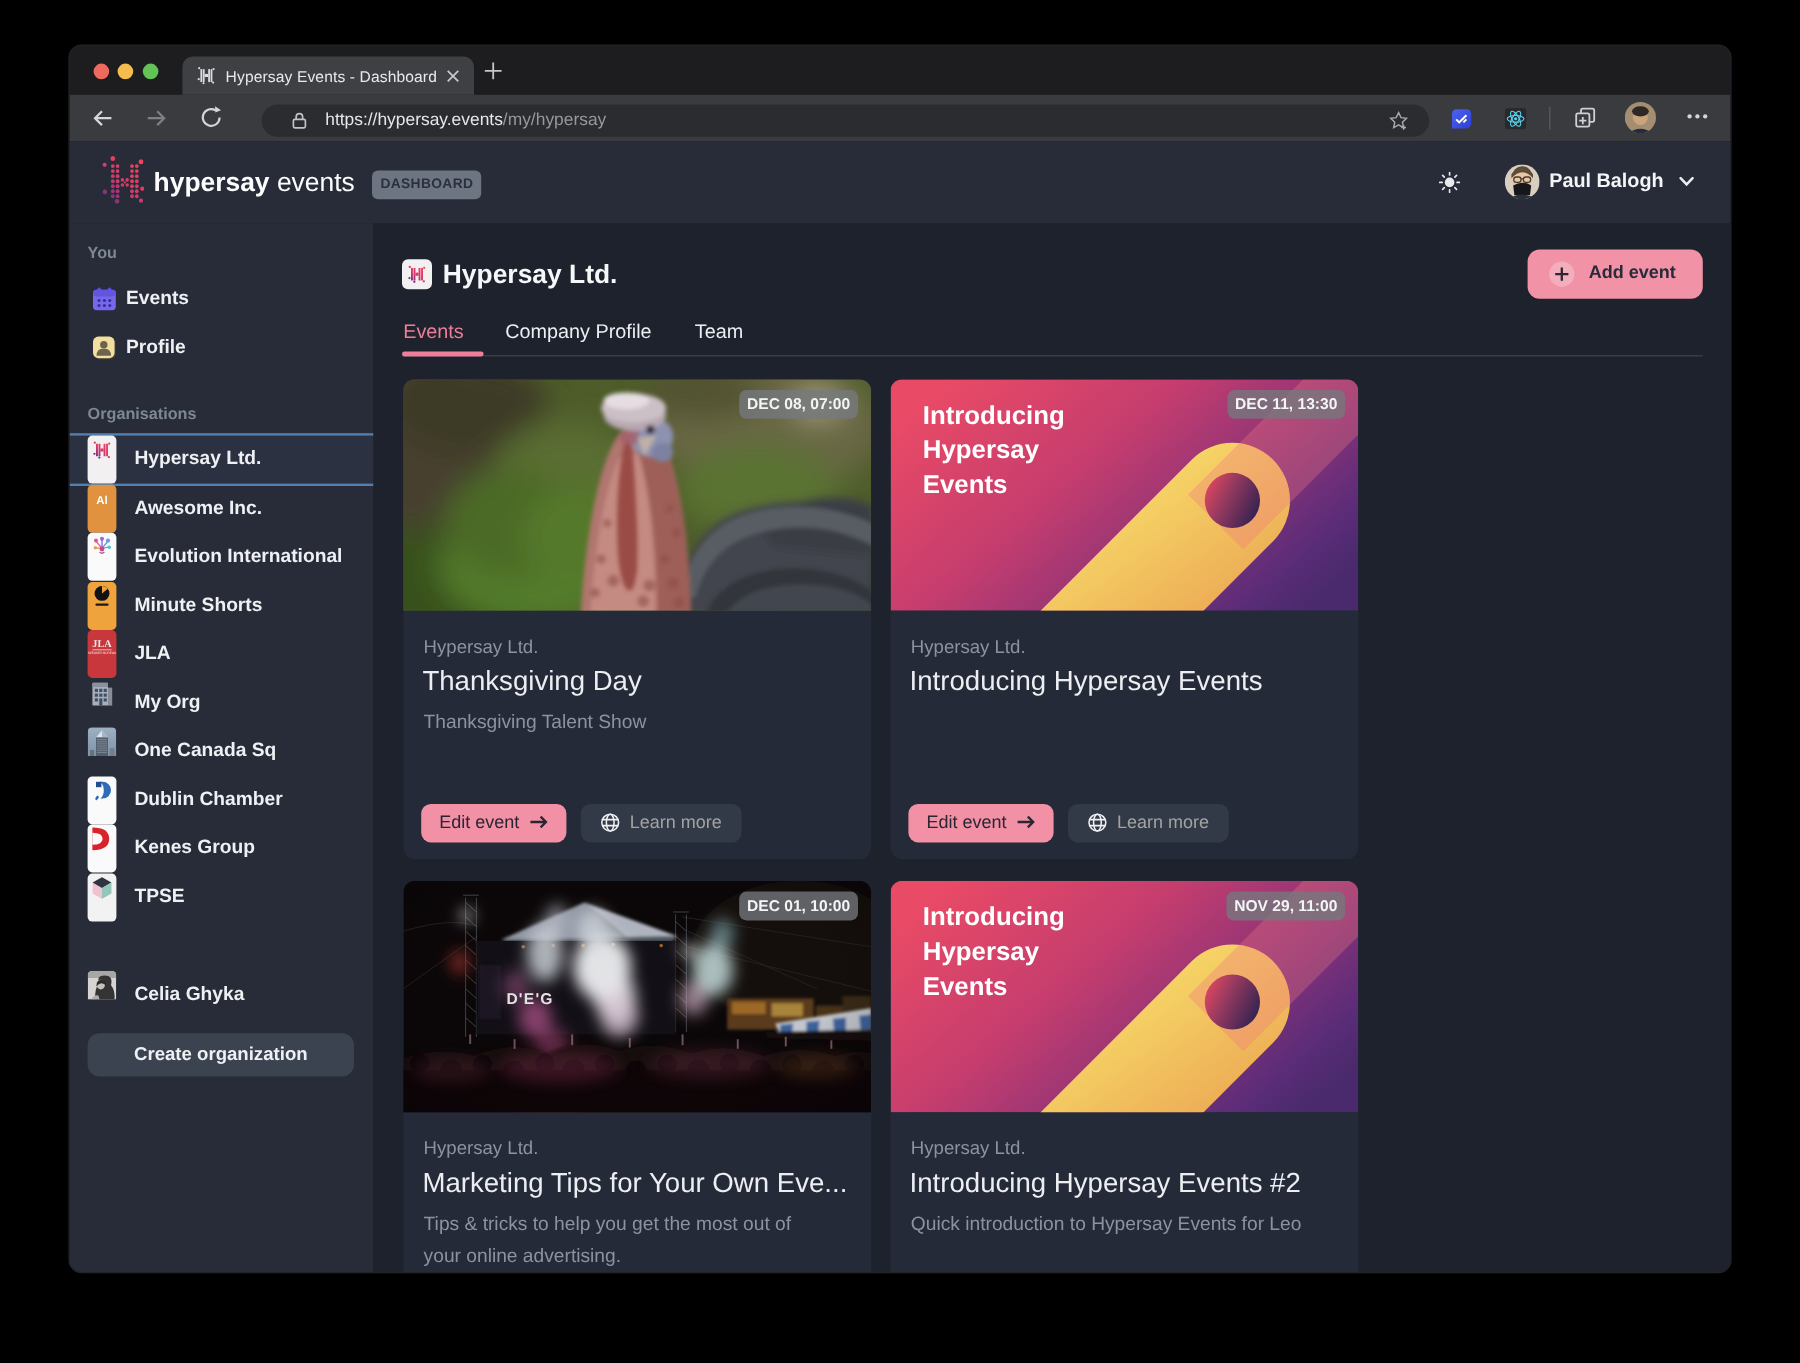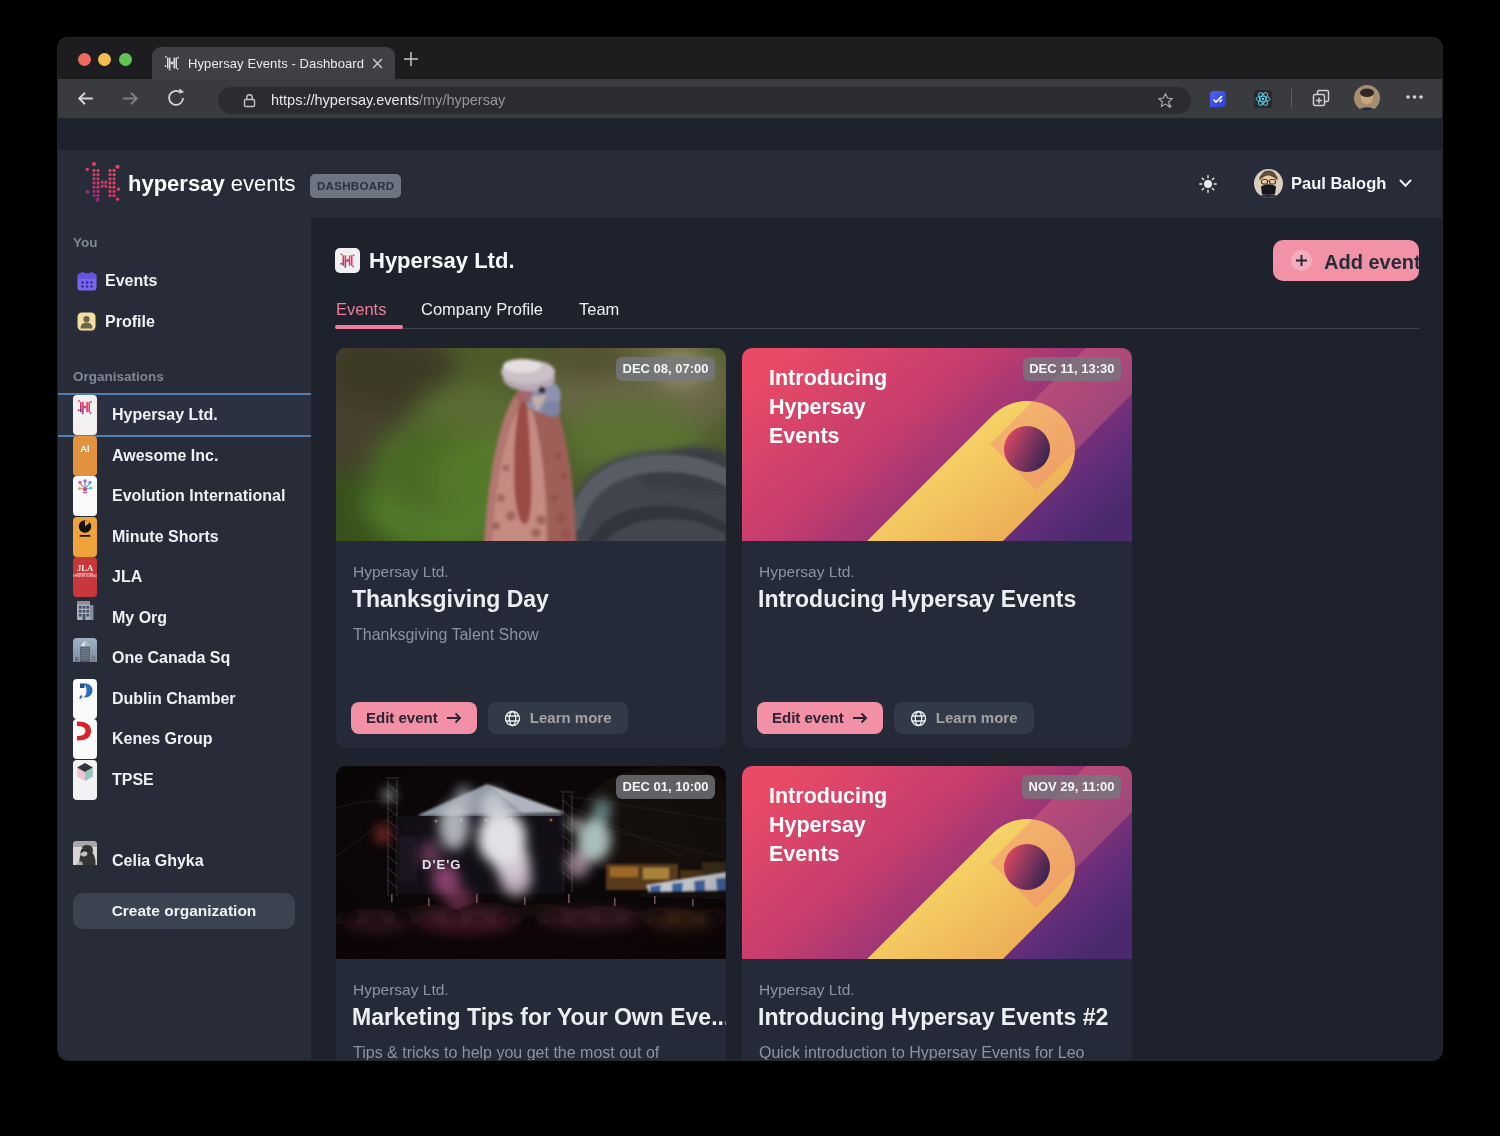--- a/index.html
+++ b/index.html
@@ -17,21 +17,21 @@
     border-radius:9px 9px 0 0; }
   #tabtitle { position:absolute; left:36px; top:9px; font-size:13px; color:#e8e9ea; letter-spacing:.1px; }
   #plustab { position:absolute; left:345px; top:13px; width:16px; height:16px; }
   #toolbar { position:absolute; left:0; top:41px; width:100%; height:39px; background:#3a3b3e; }
   #urlpill { position:absolute; left:160px; top:8px; width:973px; height:27px; background:#2b2c2f;
     border-radius:14px; }
   #urltext { position:absolute; left:53px; top:5px; font-size:14.5px; color:#e6e7e8; }
   #urltext .dim { color:#96989b; }
 
   
-  #app { position:absolute; left:0; top:80px; width:100%; height:942px; background:#1d222d;margin-top:32px; }
+  #app { position:absolute; left:0; top:80px; width:100%; height:942px; background:#1d222d; }
   #appheader { position:absolute; left:0; top:0; width:100%; height:68px; background:#272c38; }
   #sidebar { position:absolute; left:0; top:68px; width:253px; height:874px; background:#272c38; }
   #main { position:absolute; left:253px; top:68px; width:1131px; height:874px; }
 
   .sblabel { position:absolute; left:15px; font-size:13.5px; font-weight:bold; color:#7e8795; }
   .sbitem { position:absolute; left:0; width:253px; height:40px; }
   .sbitem .txt { position:absolute; left:54px; top:50%; transform:translateY(-50%);
     font-size:16px; font-weight:bold; color:#eef0f3; }
   .sbitem .ic { position:absolute; left:15px; top:50%; transform:translateY(-50%);
     width:24px; height:40px; border-radius:4px; overflow:hidden; }
@@ -43,24 +43,24 @@
     border-radius:10px; color:#eef0f3; font-weight:bold; font-size:15.5px; text-align:center;
     line-height:36px; }
 
   .card { position:absolute; width:390px; height:400px; background:#242a37; border-radius:10px;
     overflow:hidden; }
   .cover { position:absolute; left:0; top:0; width:390px; height:193px; overflow:hidden; }
   .badge { position:absolute; top:9px; right:11px; height:24px; border-radius:6px;
     background:rgba(116,120,126,.78); color:#f4f5f6; font-size:13px; font-weight:bold;
     line-height:24px; padding:0 6.5px; }
   .corg { position:absolute; left:17px; top:215px; font-size:15.5px; color:#8b93a3; }
-  .ctitle { position:absolute; left:16px; top:238px; font-size:23px; color:#eceef2; white-space:nowrap;font-weight:bold; }
+  .ctitle { position:absolute; left:16px; top:238px; font-size:23px; color:#eceef2; white-space:nowrap; }
   .csub { position:absolute; left:17px; top:273px; font-size:16px; color:#8b93a3; line-height:27px; }
   .btnrow { position:absolute; left:15px; top:354px; height:32px; }
-  .btn { display:inline-block; height:32px; border-radius:8px; font-size:15px; font-weight:bold;
+  .btn { display:inline-block; height:32px; border-radius:8px; font-size:15px; font-weight:normal;
     line-height:32px; vertical-align:top; }
   .btn.pink { background:#f290a5; color:#2a2433; padding:0 15px; }
   .btn.gray { background:#333a47; color:#a3a3a3; padding:0 16px; margin-left:7px; }
 
   .hline { white-space:nowrap; }
 </style>
 </head>
 <body>
 
 <svg width="0" height="0" style="position:absolute">
@@ -436,21 +436,21 @@
             <g transform="translate(4.5,4.5) scale(1.0)">
               <use href="#minih" fill="url(#hgrad2)"></use>
             </g>
           </svg></span>
       <div class="abs hline" style="left:58px;top:30px;font-size:22px;font-weight:bold;color:#f6f7f9">Hypersay Ltd.</div>
       <div class="abs" style="left:962px;top:22px;width:146px;height:41px;border-radius:10px;background:#f192a7">
         <span class="abs" style="left:18px;top:10px;width:21px;height:21px;border-radius:50%;background:rgba(255,255,255,0.25)"></span>
         <svg class="abs" style="left:22px;top:14px" width="13" height="13" viewBox="0 0 13 13">
             <path d="M6.5 1 V12 M1 6.5 H12" stroke="#2c2533" stroke-width="1.9"></path>
           </svg>
-        <div class="abs hline" style="left:51px;top:11px;font-size:20px;font-weight:bold;color:#272c38">Add event</div>
+        <div class="abs hline" style="left:51px;top:11px;font-size:15px;font-weight:bold;color:#272c38">Add event</div>
       </div>
       <div class="abs hline" style="left:25px;top:82px;font-size:16.5px;color:#ee7e99">Events</div>
       <div class="abs hline" style="left:110px;top:82px;font-size:16.5px;color:#eceef2">Company Profile</div>
       <div class="abs hline" style="left:268px;top:82px;font-size:16.5px;color:#eceef2">Team</div>
       <div class="abs" style="left:24px;top:109.5px;width:1084px;height:1.5px;background:#3e4450"></div>
       <div class="abs" style="left:24px;top:107px;width:68px;height:3.5px;border-radius:2px;background:#ee7e99"></div>
 
       <div class="card" style="left:25px;top:130px">
         <div class="cover">
         <svg width="390" height="193" viewBox="0 0 390 193">

